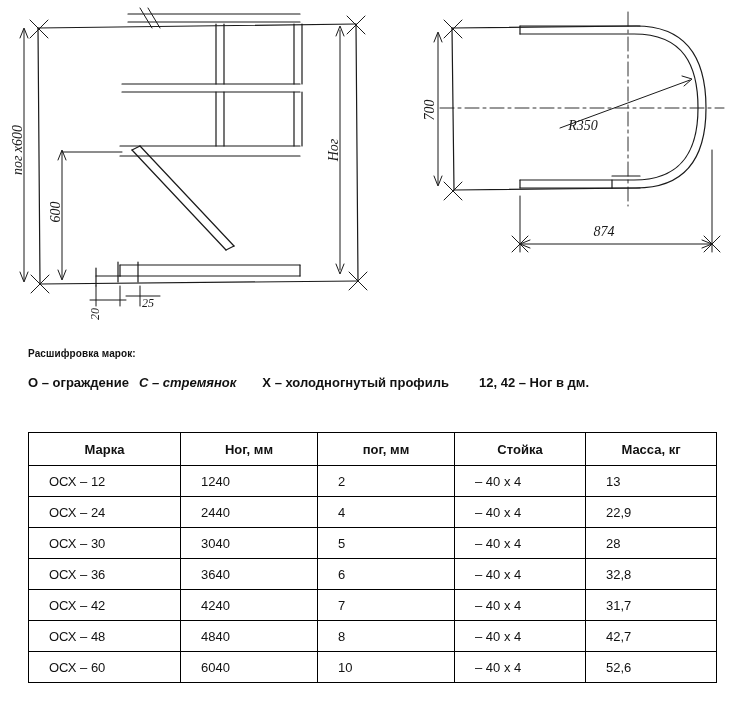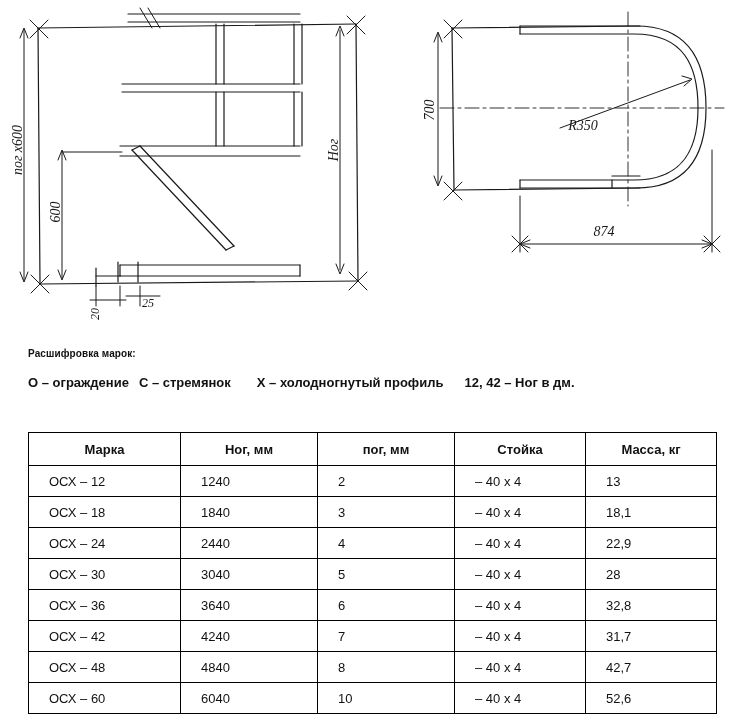--- a/index.html
+++ b/index.html
@@ -45,22 +45,22 @@
   .legend-row {
     font-size: 13px;
     font-weight: 700;
     color: #111;
     white-space: nowrap;
   }
   .legend-row span.seg {
     display: inline-block;
   }
   .seg-o  { margin-right: 10px; }
-  .seg-s  { margin-right: 26px; }
-  .seg-x  { margin-right: 21px; }
+  .seg-s  { margin-right: 26px; font-style: italic; }
+  .seg-x  { margin-right: 30px; }
 
   
   #marks-table-wrap {
     position: absolute;
     left: 28px;
     top: 432px;
     width: 688px;
   }
   table.marks {
     border-collapse: collapse;
@@ -287,27 +287,20 @@
     </thead>
     <tbody>
       <tr>
         <td>ОСХ – 12</td>
         <td>1240</td>
         <td>2</td>
         <td>– 40 х 4</td>
         <td>13</td>
       </tr>
       <tr>
-        <td>ОСХ – 18</td>
-        <td>1840</td>
-        <td>3</td>
-        <td>– 40 х 4</td>
-        <td>18,1</td>
-      </tr>
-      <tr>
         <td>ОСХ – 24</td>
         <td>2440</td>
         <td>4</td>
         <td>– 40 х 4</td>
         <td>22,9</td>
       </tr>
       <tr>
         <td>ОСХ – 30</td>
         <td>3040</td>
         <td>5</td>

